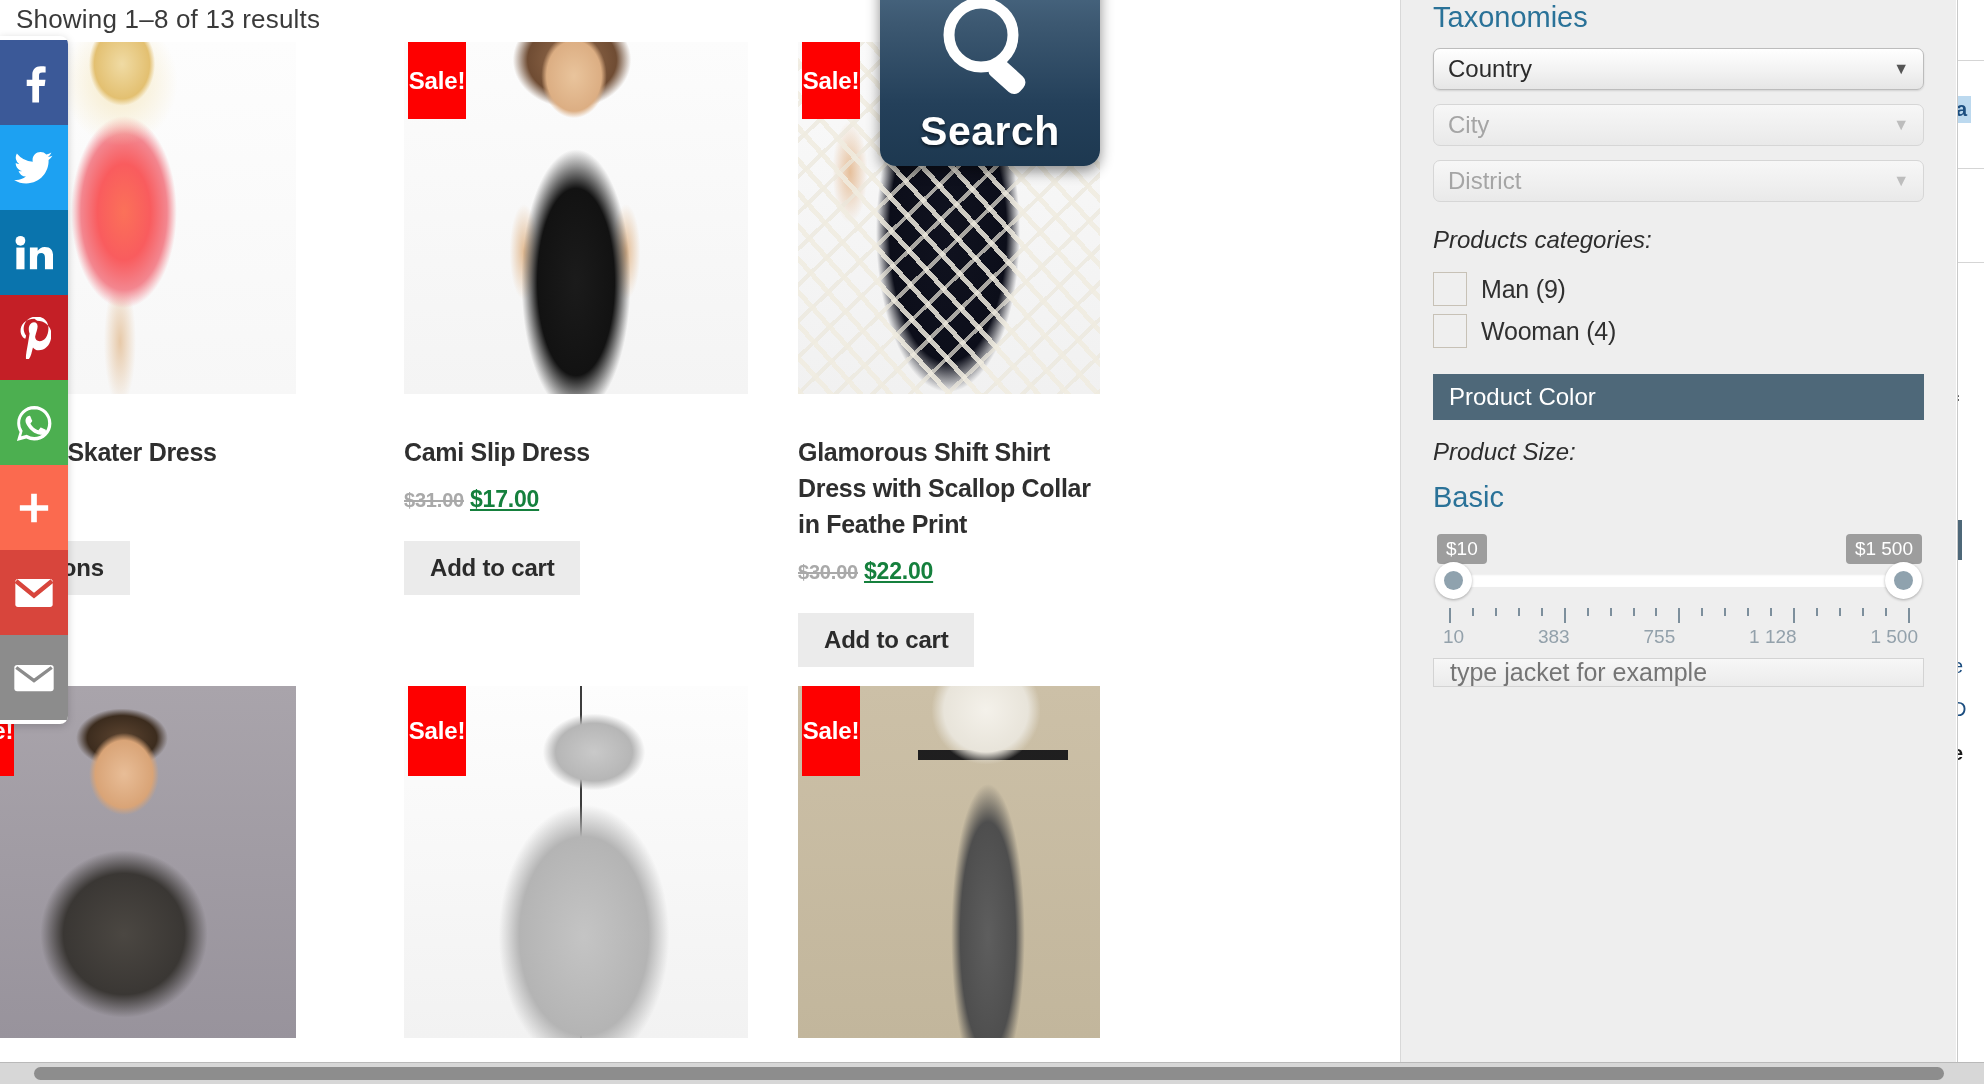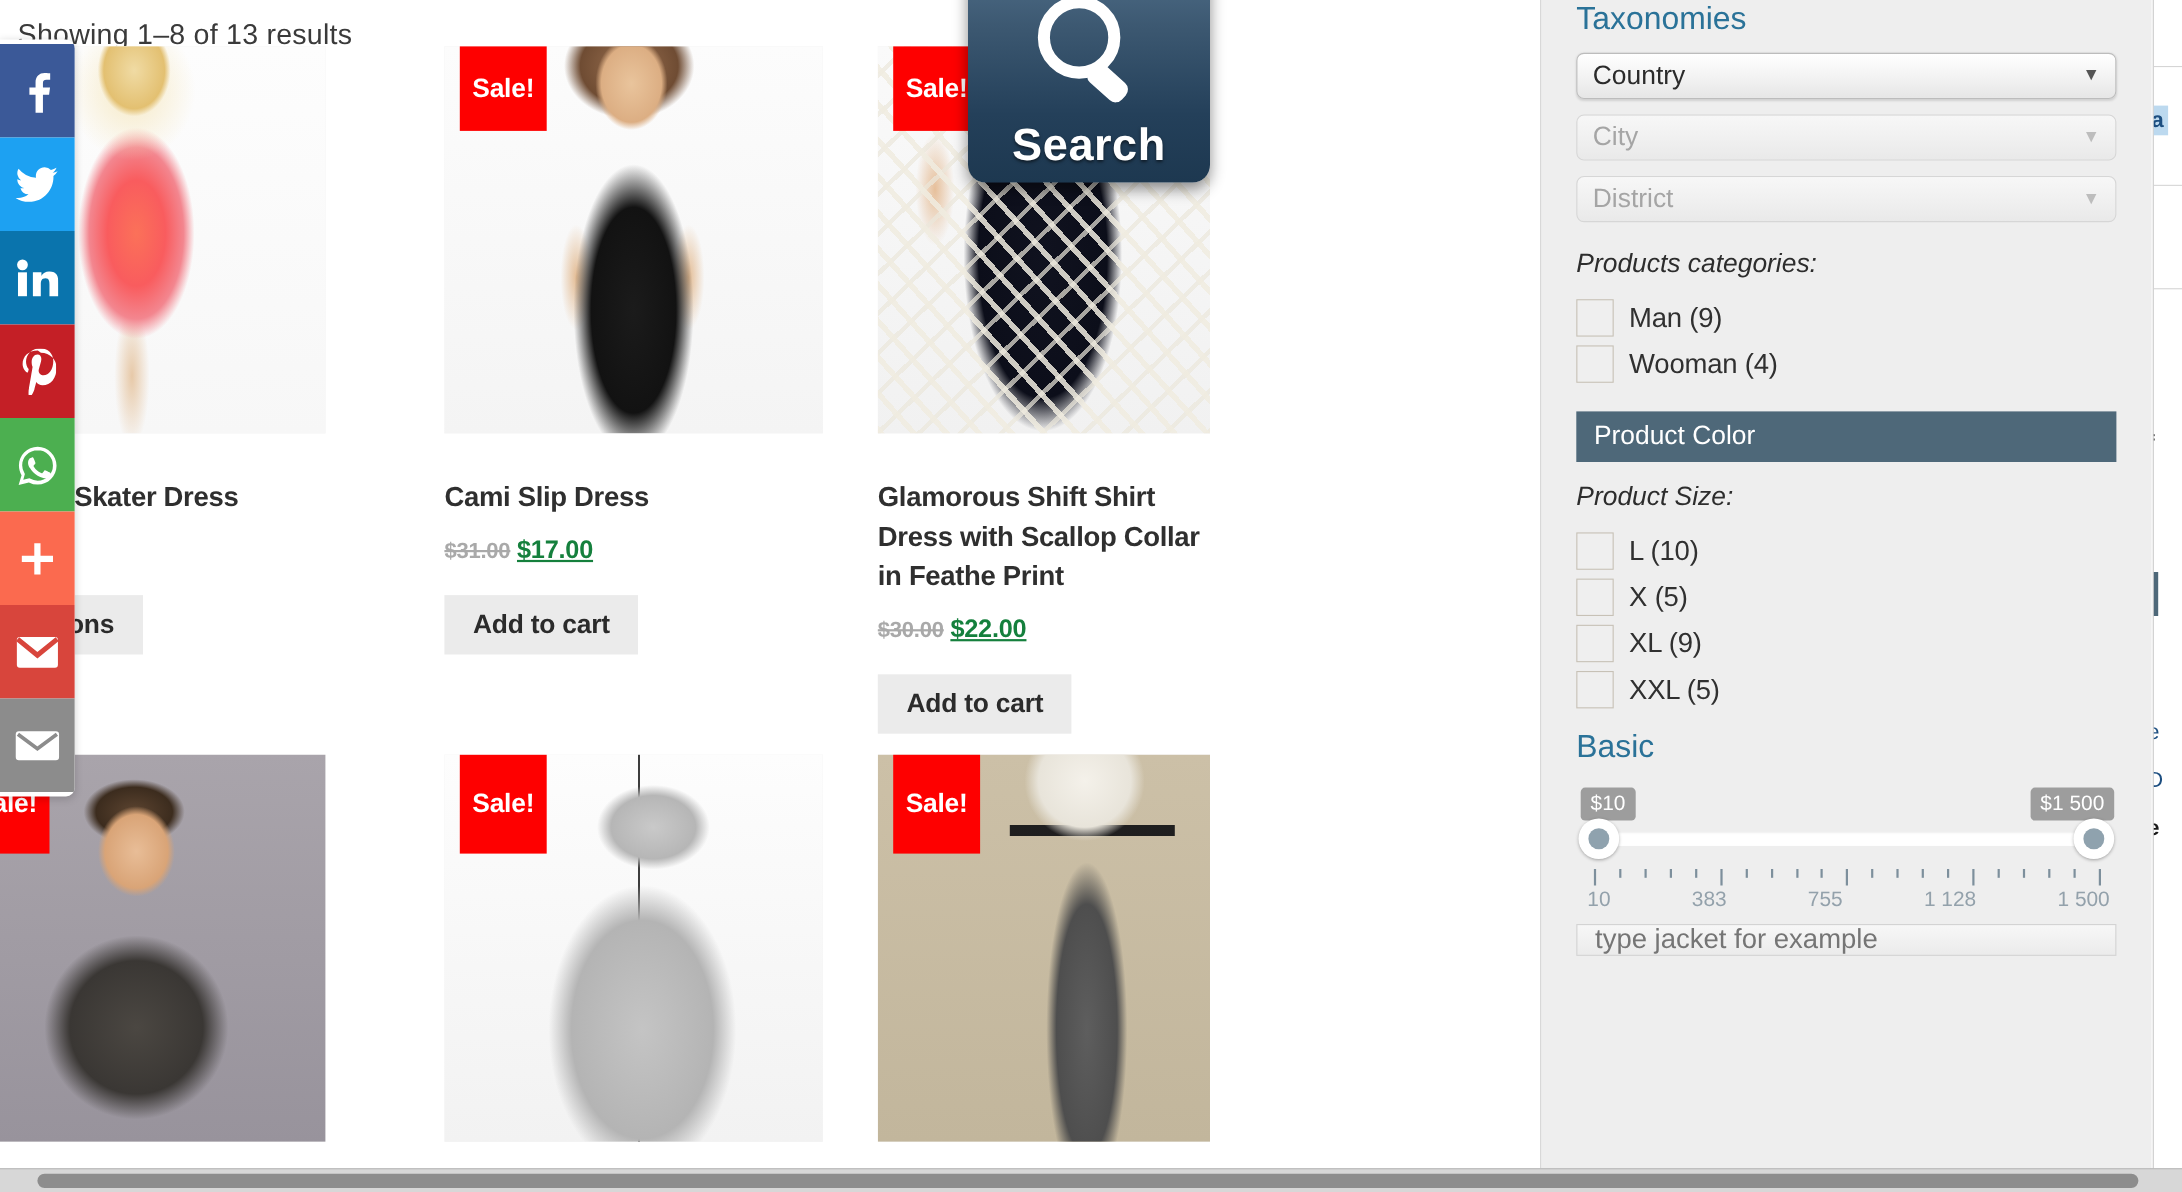--- a/index.html
+++ b/index.html
@@ -24,21 +24,21 @@
     position: absolute;
     left: 0; top: 0;
     width: 1400px;
     height: 1070px;
     background: #ffffff;
     overflow: hidden;
   }
 
   #results-count {
     position: absolute;
-    left: 16px; top: 16px;
+    left: 16px; top: 4px;
     font-size: 26px;
     color: #3a3a3a;
     letter-spacing: 0.2px;
     line-height: 30px;
   }
 
   .product-grid {
     position: absolute;
     left: 0; top: 42px;
     width: 1400px;
@@ -58,22 +58,22 @@
     position: relative;
     width: 344px;
     height: 352px;
     overflow: hidden;
     background: #f3f3f3;
   }
   .product-card.col3 .product-thumb { width: 302px; }
 
   .sale-badge {
     position: absolute;
-    left: 14px; top: 0;
-    width: 79px;
+    left: 4px; top: 0;
+    width: 58px;
     height: 77px;
     background: #fe0000;
     color: #ffffff;
     font-size: 24px;
     font-weight: bold;
     display: flex;
     align-items: center;
     justify-content: center;
     z-index: 4;
     letter-spacing: -0.2px;
@@ -631,38 +631,20 @@
       <label class="f-check">
         <span class="box"></span>
         <span class="txt">Wooman (4)</span>
       </label>
     </div>
 
     <div class="f-bar">Product Color</div>
 
     <div class="f-sublabel" style="margin-top:18px">Product Size:</div>
 
-    <div class="f-checks">
-      <label class="f-check">
-        <span class="box"></span>
-        <span class="txt">L (10)</span>
-      </label>
-      <label class="f-check">
-        <span class="box"></span>
-        <span class="txt">X (5)</span>
-      </label>
-      <label class="f-check">
-        <span class="box"></span>
-        <span class="txt">XL (9)</span>
-      </label>
-      <label class="f-check">
-        <span class="box"></span>
-        <span class="txt">XXL (5)</span>
-      </label>
-    </div>
 
     <h3 class="f-head basic">Basic</h3>
 
     <div id="price-slider">
       <div class="bubble lo">$10</div>
       <div class="bubble hi">$1 500</div>
       <div class="track"></div>
       <div class="knob lo"></div>
       <div class="knob hi"></div>
       <div class="ticks">

